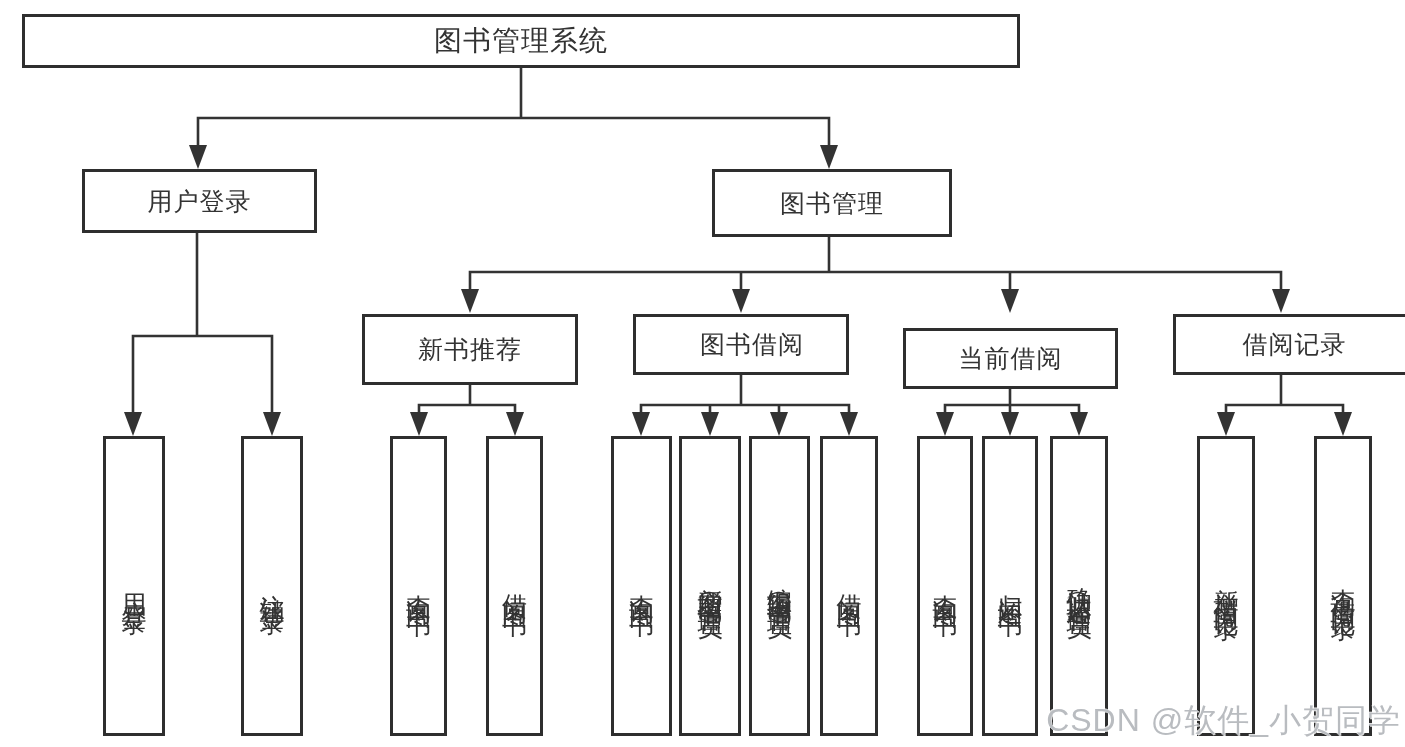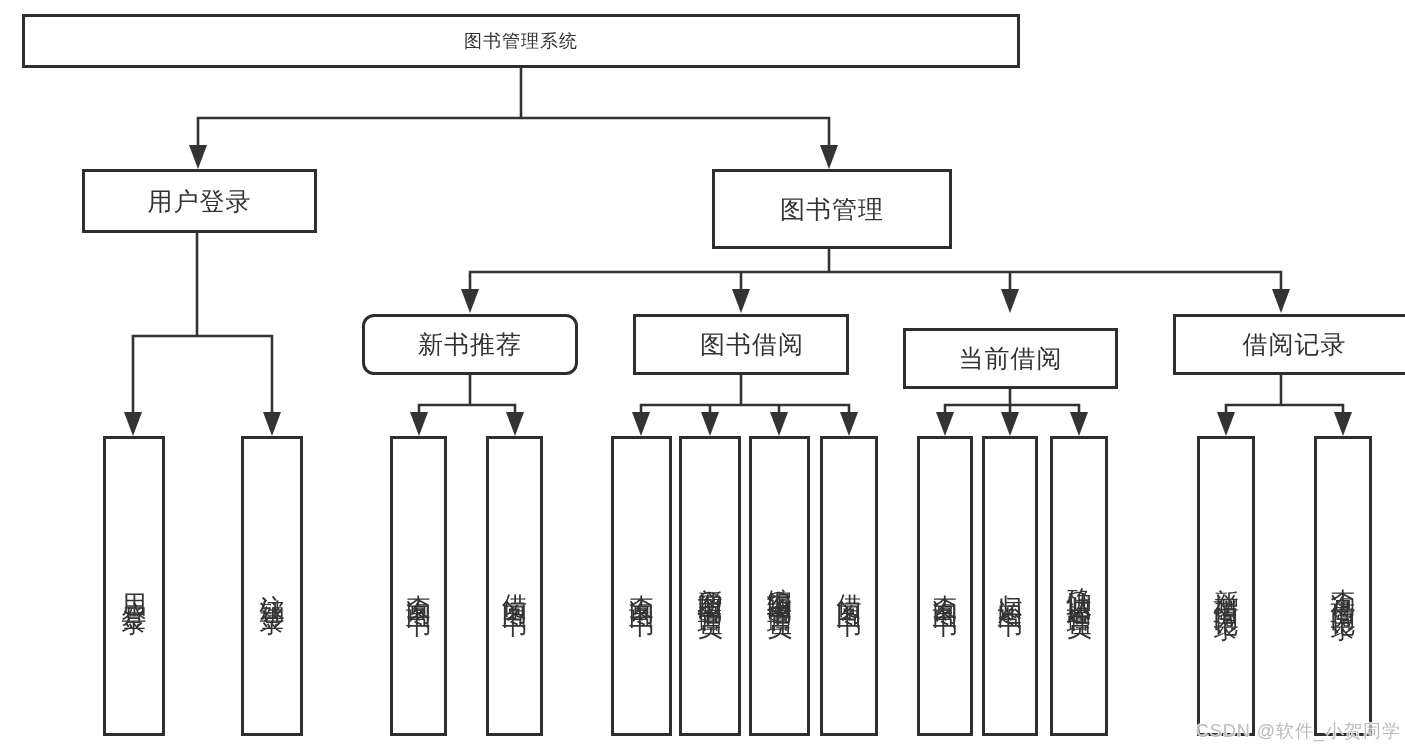--- a/index.html
+++ b/index.html
@@ -40,34 +40,34 @@
     border: 3px solid var(--border);
     display: flex;
     align-items: center;
     justify-content: center;
   }
   .box.h span {
     font-size: 25px;
     letter-spacing: 1px;
     white-space: nowrap;
   }
-  .box.root span { font-size: 18px; }
+  .box.root span { font-size: 28px; }
   .box.v span {
     writing-mode: vertical-rl;
     text-orientation: mixed;
     font-size: 25px;
     letter-spacing: 6px;
     line-height: 1;
   }
   .box.v.tight span { letter-spacing: 4px; }
   .watermark {
     position: absolute;
     right: 4px;
     bottom: 4px;
-    font-size: 18px;
+    font-size: 32px;
     letter-spacing: 1px;
     color: var(--watermark);
     text-shadow: 1px 1px 0 rgba(255,255,255,0.85), -1px -1px 0 rgba(255,255,255,0.85);
     z-index: 10;
     white-space: nowrap;
   }
 </style>
 </head>
 <body>
 
@@ -131,25 +131,25 @@
     </g>
   </svg>
 
   <div class="box h root" style="left:22px; top:14px; width:998px; height:54px;">
     <span>图书管理系统</span>
   </div>
 
   <div class="box h" style="left:82px; top:169px; width:235px; height:64px;">
     <span>用户登录</span>
   </div>
-  <div class="box h" style="left:712px; top:169px; width:240px; height:80px;">
+  <div class="box h" style="left:712px; top:169px; width:240px; height:68px;">
     <span>图书管理</span>
   </div>
 
-  <div class="box h" style="left:362px; top:314px; width:216px; height:61px;border-radius:12px;">
+  <div class="box h" style="left:362px; top:314px; width:216px; height:71px;">
     <span>新书推荐</span>
   </div>
   <div class="box h" style="left:633px; top:314px; width:216px; height:61px;padding-left:22px;">
     <span>图书借阅</span>
   </div>
   <div class="box h" style="left:903px; top:328px; width:215px; height:61px;">
     <span>当前借阅</span>
   </div>
   <div class="box h" style="left:1173px; top:314px; width:243px; height:61px;">
     <span>借阅记录</span>

